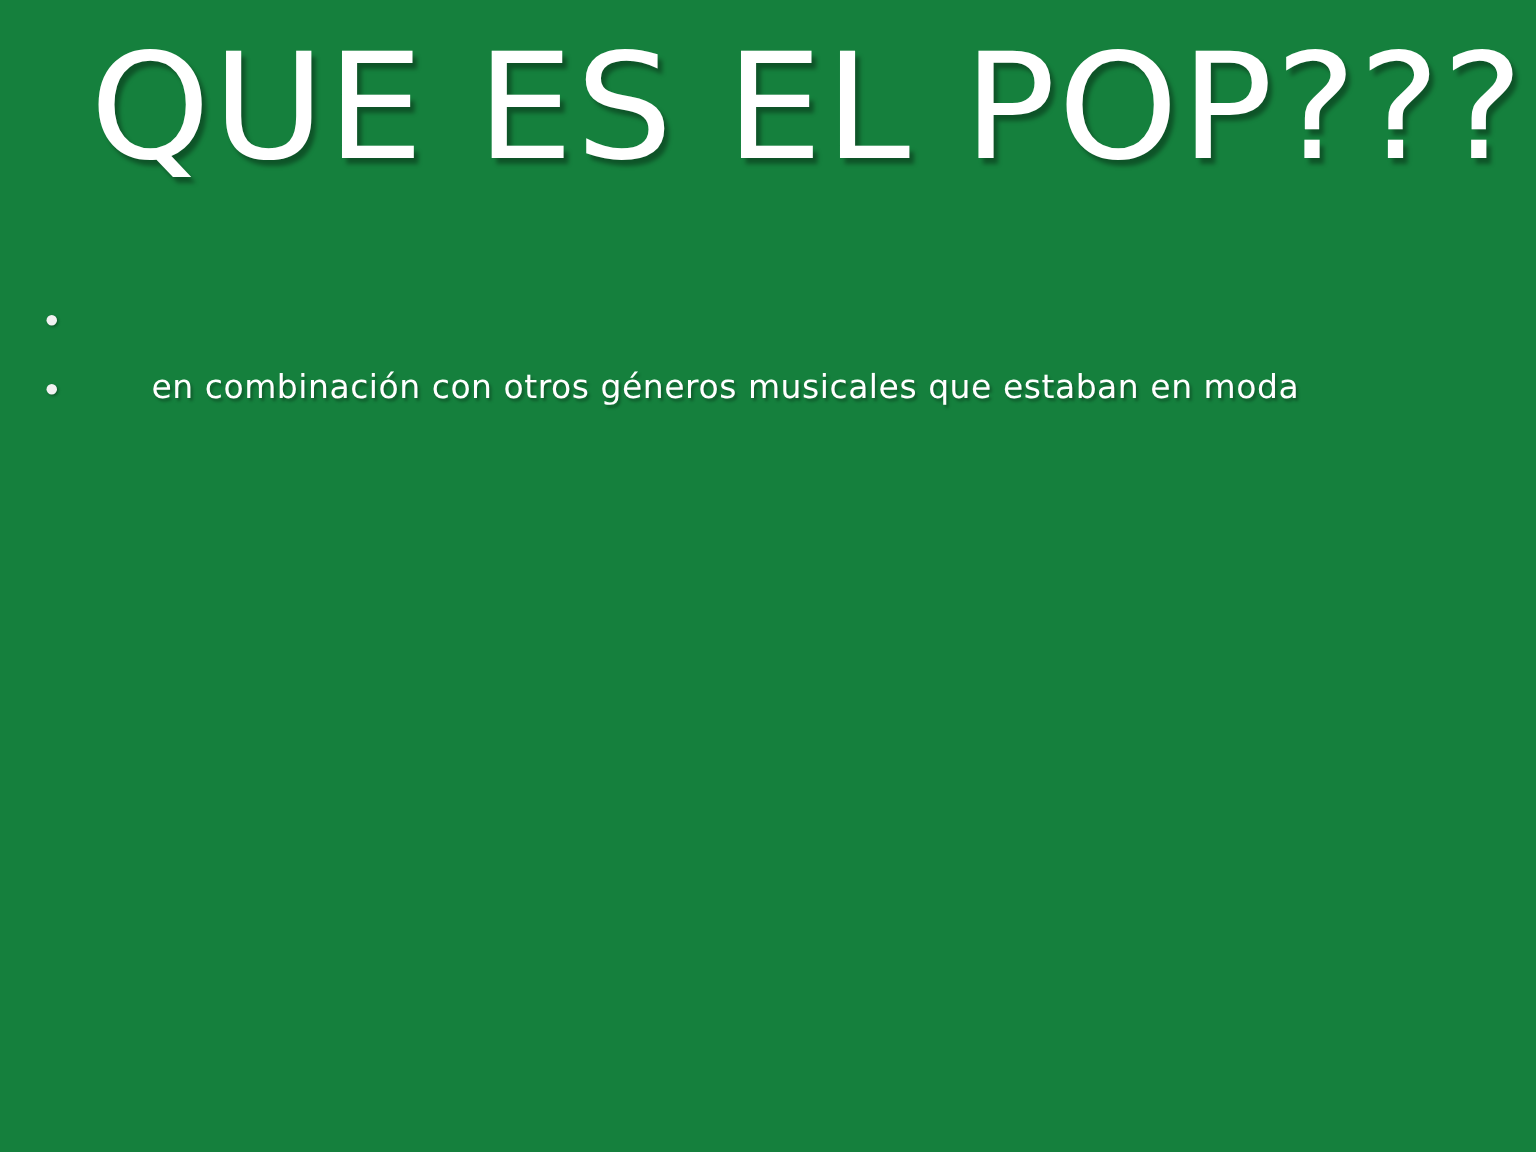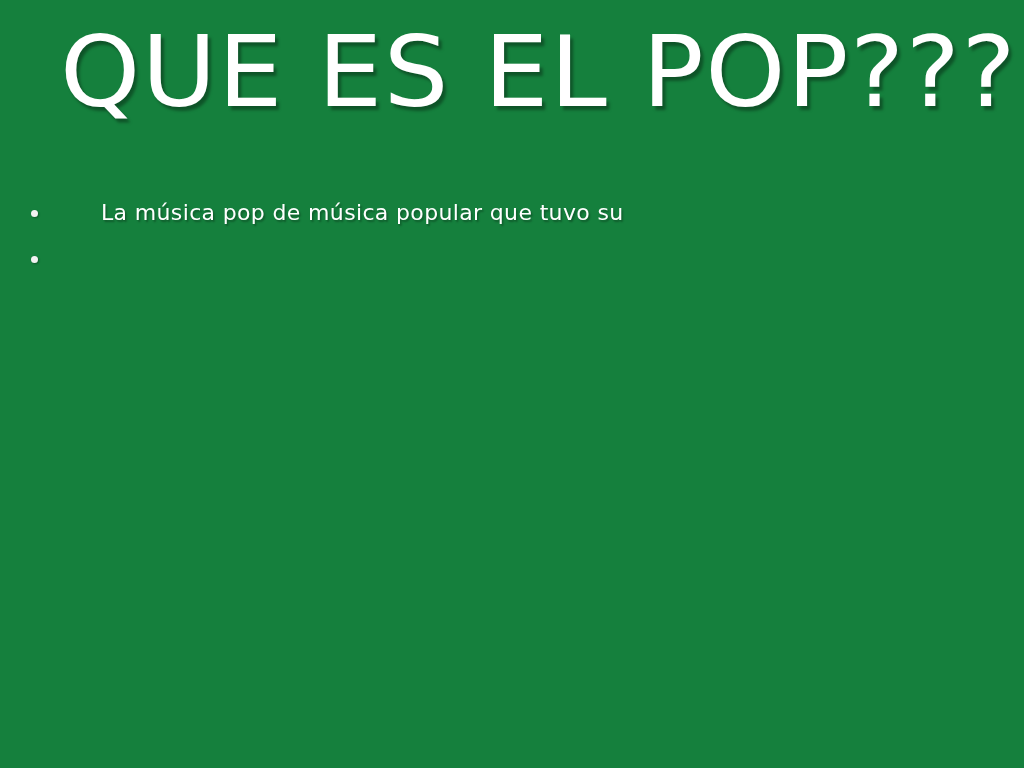--- a/index.html
+++ b/index.html
@@ -88,25 +88,25 @@
 </style>
 </head>
 <body>
 
 <div id="slide">
 
   <h1 id="slide-title">QUE ES EL POP???</h1>
 
   <ul id="bullet-list">
 
-    <li class="bullet-row">
-      <span class="bullet-marker"></span>
-      <span class="bullet-text">La música pop de música popular que tuvo su</span>
-    </li>
 
     <li class="bullet-row">
       <span class="bullet-marker"></span>
     </li>
 
+    <li class="bullet-row">
+      <span class="bullet-marker"></span>
+      <span class="bullet-text">en combinación con otros géneros musicales que estaban en moda</span>
+    </li>
 
   </ul>
 
 </div>
 
 </body></html>

